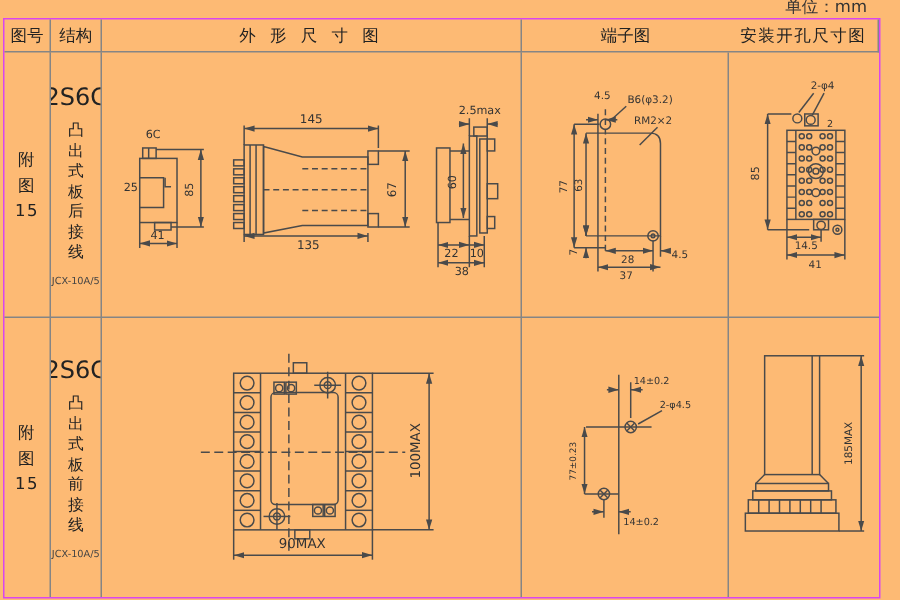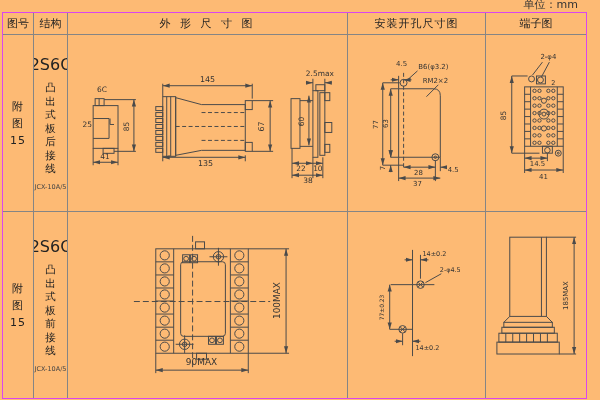--- a/index.html
+++ b/index.html
@@ -31,22 +31,22 @@
 <body>
 
 <div class="page">
   <div class="unit">单位：mm</div>
 
   <div class="tbl">
 
     <div class="cell hd">图号</div>
     <div class="cell hd">结构</div>
     <div class="cell hd hd-outline">外 形 尺 寸 图</div>
+    <div class="cell hd nr">端子图</div>
     <div class="cell hd hd-mount">安装开孔尺寸图</div>
-    <div class="cell hd nr">端子图</div>
 
     <div class="cell figcell">
       <div>附</div>
       <div>图</div>
       <div>15</div>
     </div>
 
     <div class="cell structcell">
       <div class="model">2S6C</div>
       <div class="ch">凸</div>

